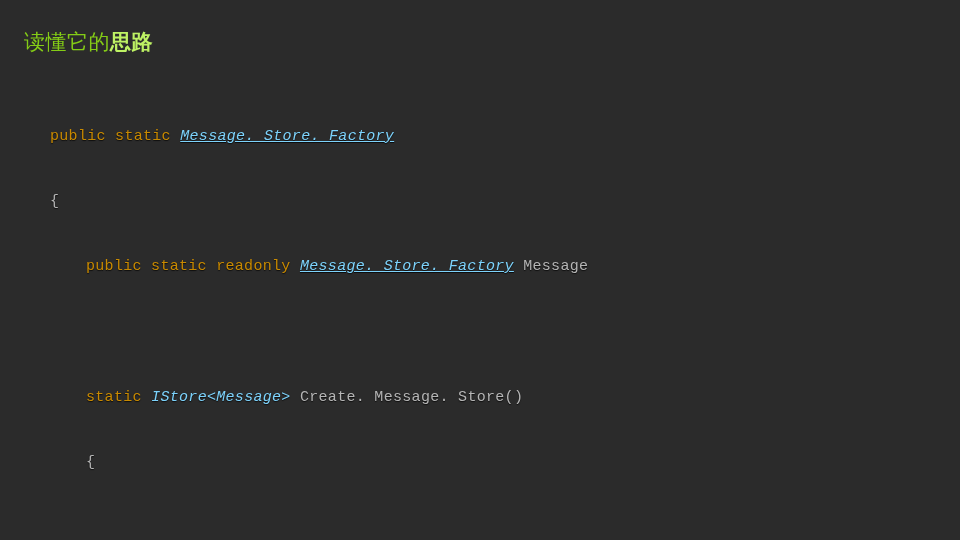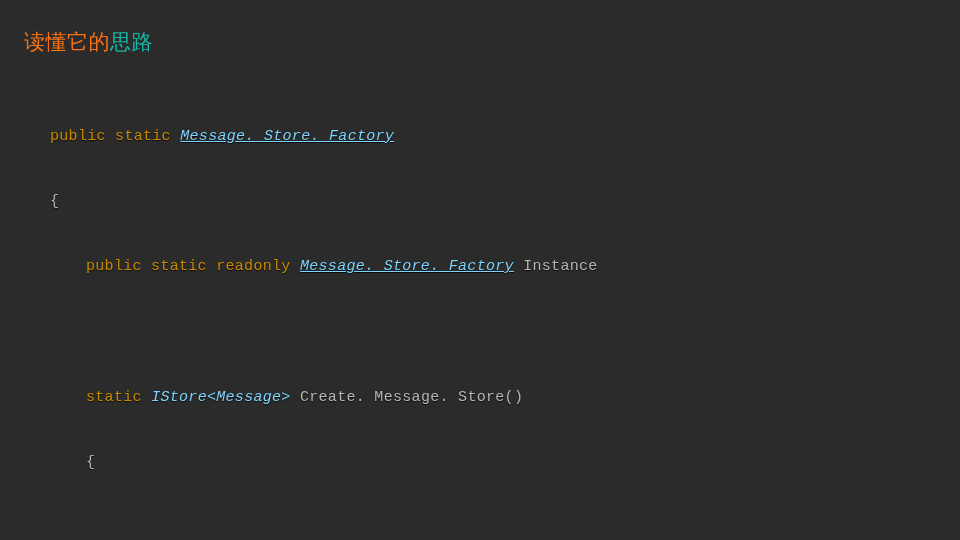--- a/index.html
+++ b/index.html
@@ -26,22 +26,22 @@
     box-sizing: border-box;
     width: 100%;
     height: 100%;
   }
   .title {
     font-family: "SimSun","Songti SC",serif;
     font-size: 21px;
     margin-bottom: 26px;
     letter-spacing: 0.5px;
   }
-  .title .dim  { color: #f97316; }
-  .title .bold { color: #14b8a6; font-weight: 400; }
+  .title .dim  { color: #84cc16; }
+  .title .bold { color: #bef264; font-weight: 700; }
   .code {
     font-size: 15px;
     line-height: 1.45;
     white-space: pre;
     letter-spacing: 0.3px;
     text-shadow: 0 1px 1px rgba(0,0,0,0.7);
   }
   .code .line { display: block; }
   .i1 { padding-left: 26px; }
   .i2 { padding-left: 62px; }
@@ -60,21 +60,21 @@
 
 <div class="slide">
 
   <div class="title">
     <span class="dim">读懂它的</span><span class="bold">思路</span>
   </div>
 
   <div class="code">
     <span class="line i1"><span class="kw">public static </span><span class="type u">Message. Store. Factory</span></span>
     <span class="line i1 punc">{</span>
-    <span class="line i2"><span class="kw">public static readonly </span><span class="type u">Message. Store. Factory</span><span class="plain"> Instance</span></span>
+    <span class="line i2"><span class="kw">public static readonly </span><span class="type u">Message. Store. Factory</span><span class="plain"> Message</span></span>
     <span class="line">&nbsp;</span>
     <span class="line i2"><span class="kw">static </span><span class="type">IStore&lt;Message&gt;</span><span class="func"> Create. Message. Store()</span></span>
     <span class="line i2 punc">{</span>
     
     
     
     
     
     
     

